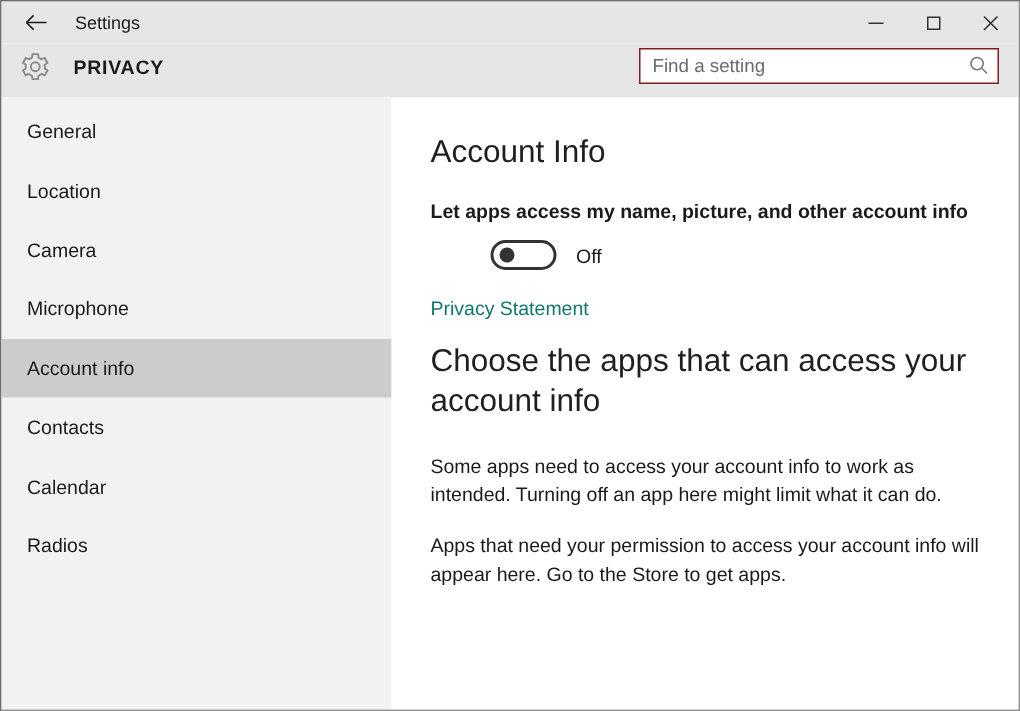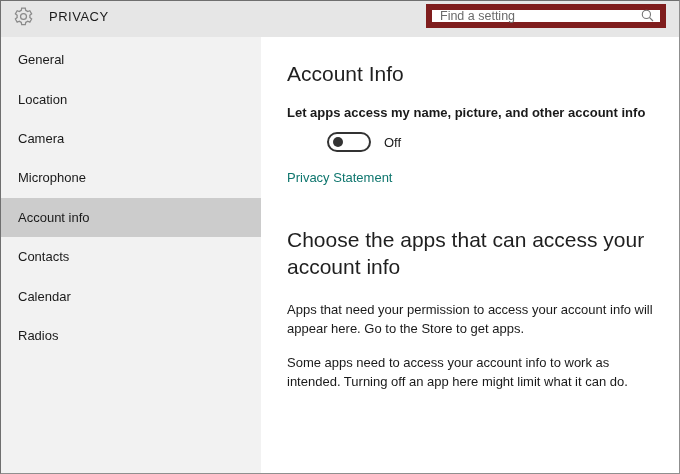--- a/index.html
+++ b/index.html
@@ -61,30 +61,30 @@
     height: 36px;
     background: #e6e6e6;
     display: flex;
     align-items: center;
     flex-shrink: 0;
     padding: 0 13px 6px 11px;
   }
   .gear { width: 23px; height: 23px; }
   .page-title {
     font-size: 13px;
-    font-weight: normal;
+    font-weight: bold;
     letter-spacing: 0.5px;
     margin-left: 14px;
   }
   .searchbox {
     margin-left: auto;
     width: 240px;
     height: 24px;
     background: #fff;
-    border: 6px solid #7f1d1d;
+    border: 1px solid #7f1d1d;
     display: flex;
     align-items: center;
     padding: 0 6px 1px 8px;
   }
   .searchbox input {
     border: none;
     outline: none;
     flex: 1;
     font-family: "Liberation Sans", "DejaVu Sans", sans-serif;
     font-size: 12.5px;
@@ -156,21 +156,21 @@
   }
   .toggle-state { font-size: 13px; margin-left: 13px; }
   .privacy-link {
     margin-top: 18px;
     font-size: 13px;
     color: #0f766e;
     cursor: pointer;
     display: inline-block;
   }
   .h2 {
-    margin-top: 40px;
+    margin-top: 12px;
     font-size: 21px;
     font-weight: 300;
     color: #1f1f1f;
     line-height: 27px;
     max-width: 372px;
   }
   .para {
     margin-top: 21px;
     font-size: 13px;
     line-height: 18.5px;
@@ -178,20 +178,45 @@
     color: #1a1a1a;
   }
   .para + .para { margin-top: 16px; }
   svg { display: block; }
 </style>
 </head>
 <body>
 
 <div class="window">
 
+  <div class="titlebar">
+    <div class="back-btn">
+      <span>
+        <svg width="16" height="12" viewBox="0 0 16 12">
+          <path d="M15 6 H1.6 M1.6 6 L6.4 1.2 M1.6 6 L6.4 10.8" stroke="#1a1a1a" stroke-width="1.1" fill="none"></path>
+        </svg>
+      </span>
+    </div>
+    <span class="win-title">Settings</span>
+    <div class="caption-buttons">
+      <div class="caption-btn">
+        <span class="glyph-min"></span>
+      </div>
+      <div class="caption-btn">
+        <span class="glyph-max"></span>
+      </div>
+      <div class="caption-btn">
+        <span>
+          <svg width="11" height="11" viewBox="0 0 11 11">
+            <path d="M1 1 L10 10 M10 1 L1 10" stroke="#333" stroke-width="1.1" fill="none"></path>
+          </svg>
+        </span>
+      </div>
+    </div>
+  </div>
 
   <div class="header">
     <span class="gear">
       <svg width="23" height="23" viewBox="0 0 24 24">
         <path fill="none" stroke="#8a8a8a" stroke-width="1.3" d="M13.9 3.2 L14.3 5.6 a6.8 6.8 0 0 1 2 1.2 l2.3-0.9 1.9 3.3 -1.9 1.5 a6.8 6.8 0 0 1 0 2.4 l1.9 1.5 -1.9 3.3 -2.3-0.9 a6.8 6.8 0 0 1 -2 1.2 l-0.4 2.4 h-3.8 l-0.4-2.4 a6.8 6.8 0 0 1 -2-1.2 l-2.3 0.9 -1.9-3.3 1.9-1.5 a6.8 6.8 0 0 1 0-2.4 l-1.9-1.5 1.9-3.3 2.3 0.9 a6.8 6.8 0 0 1 2-1.2 l0.4-2.4 z"></path>
         <circle cx="12" cy="12" r="3.1" fill="none" stroke="#8a8a8a" stroke-width="1.3"></circle>
       </svg>
     </span>
     <span class="page-title">PRIVACY</span>
     <div class="searchbox">
@@ -227,18 +252,18 @@
         <div class="toggle">
           <div class="knob"></div>
         </div>
         <span class="toggle-state">Off</span>
       </div>
 
       <span class="privacy-link">Privacy Statement</span>
 
       <div class="h2">Choose the apps that can access your account info</div>
 
+      <div class="para">Some apps need to access your account info to work as intended. Turning off an app here might limit what it can do.</div>
       <div class="para">Apps that need your permission to access your account info will appear here. Go to the Store to get apps.</div>
-      <div class="para">Some apps need to access your account info to work as intended. Turning off an app here might limit what it can do.</div>
     </div>
 
   </div>
 </div>
 
 </body></html>

